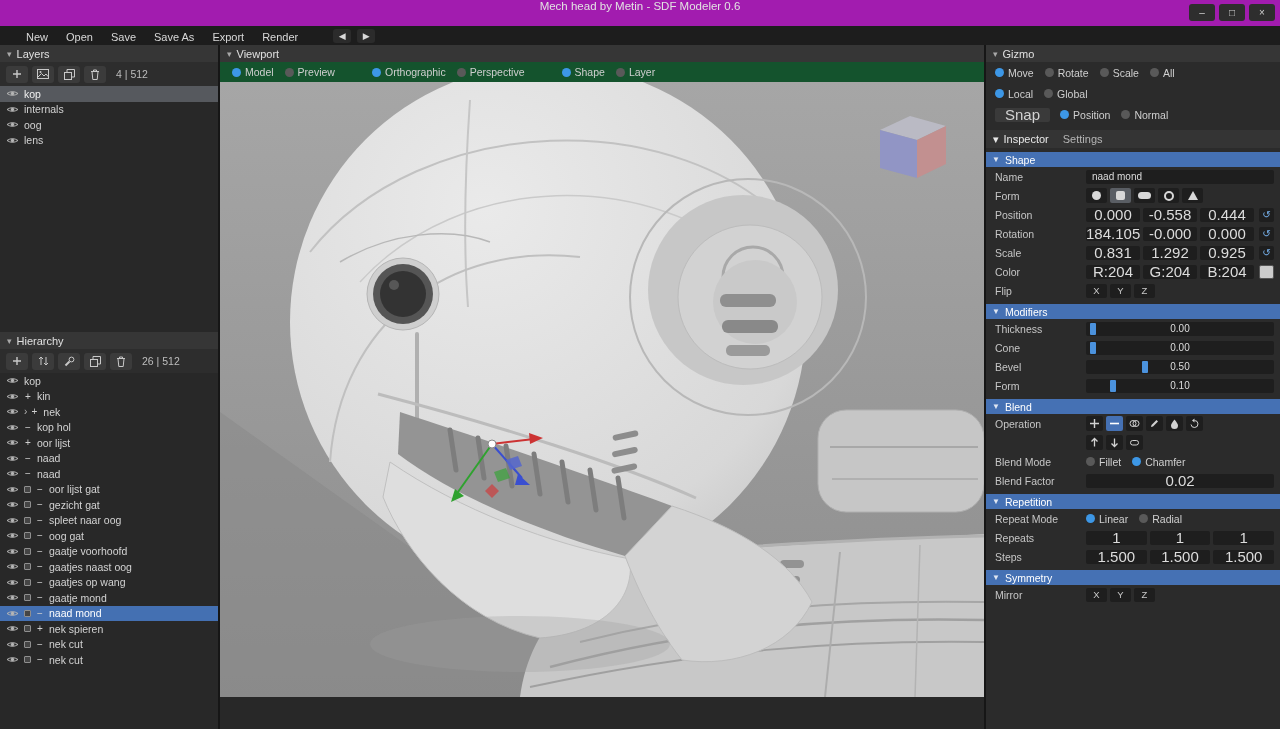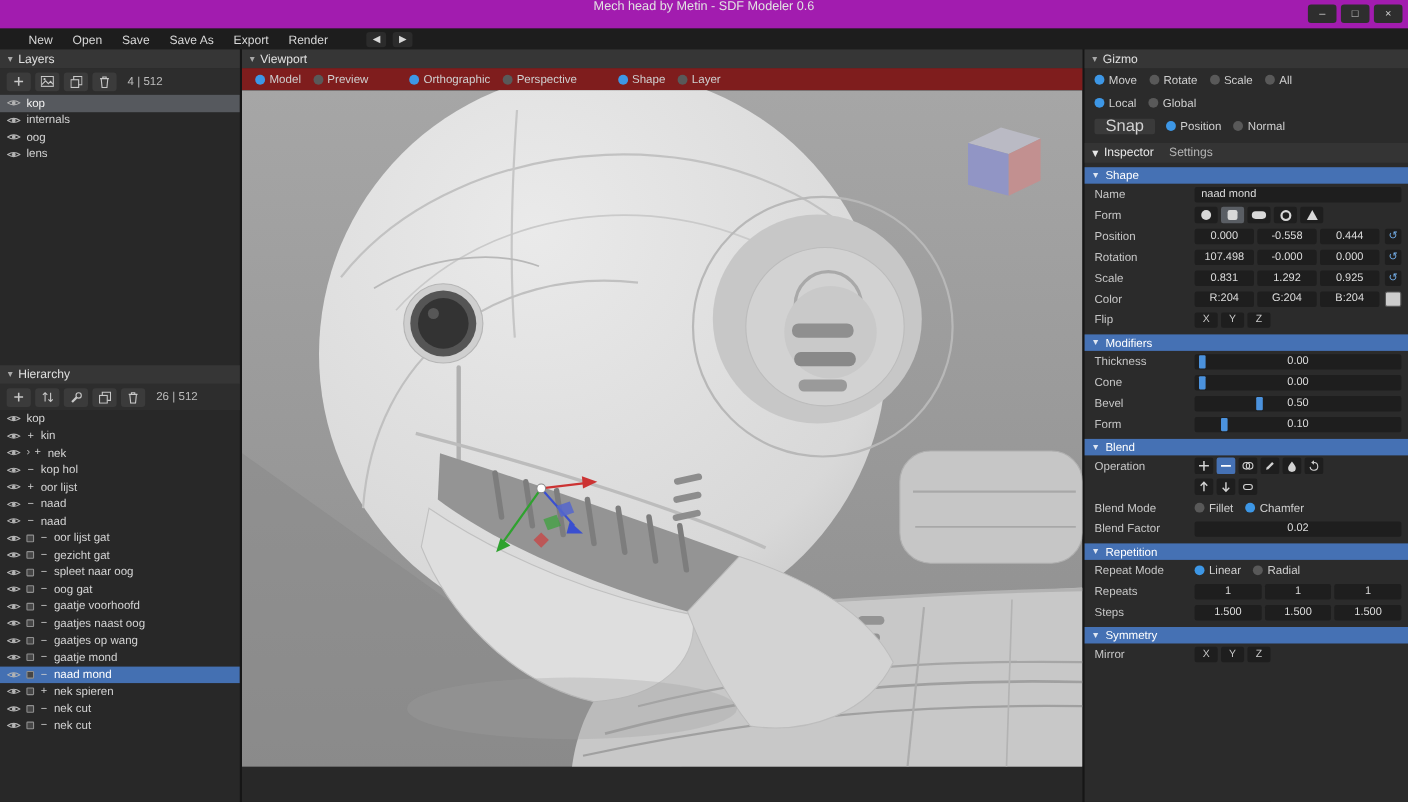--- a/index.html
+++ b/index.html
@@ -36,21 +36,21 @@
   .hop{width:8px;text-align:center;color:#d0d0d0;font-size:10px;flex:none;}
   .chev{color:#b5b5b5;font-size:10px;flex:none;margin-right:-2px;}
 
   
   .left{left:0;width:218px;}
   .layers-block{position:absolute;top:0;left:0;right:0;height:287px;}
   .hier-block{position:absolute;top:287px;left:0;right:0;bottom:0;}
 
   
   .center{left:220px;width:764px;}
-  .vtoolbar{height:20px;background:#7f1d1d;display:flex;align-items:center;padding-left:12px;}
+  .vtoolbar{height:20px;background:#14532d;display:flex;align-items:center;padding-left:12px;}
   .vgroup{display:flex;margin-right:26px;}
   .canvas{position:absolute;top:37px;left:0;right:0;bottom:31px;}
   .canvas svg{display:block;}
   .statusbar{position:absolute;left:0;right:0;bottom:0;height:31px;background:#2a2a2a;padding:6px 10px;font-size:11px;color:#c9c9c9;}
 
   
   .right{left:986px;width:294px;background:#2b2b2b;}
   .grow{display:flex;align-items:center;padding:0 9px;height:21px;}
   .grow:first-of-type{margin-top:7px;height:22px;}
   [data-radios]{display:flex;align-items:center;}
@@ -61,21 +61,21 @@
   .snapbtn{height:14px;padding:0 10px;background:#3a3a3a;border-radius:2px;font-size:15px;color:#d2d2d2;display:flex;align-items:center;margin-right:10px;}
   .tabstrip{display:flex;align-items:center;height:18px;background:#343434;margin-top:5px;padding-left:7px;gap:14px;}
   .tab{display:flex;align-items:center;gap:5px;font-size:11px;color:#b5b5b5;}
   .tab.active{color:#e8e8e8;}
   .section-header{height:15px;background:#4571b4;display:flex;align-items:center;gap:5px;padding-left:6px;margin-top:4px;}
   .section-header .tri{color:#dfe6f2;font-size:8px;}
   .section-header .stitle{font-size:10.5px;color:#ffffff;}
   .prow{display:flex;align-items:center;height:19px;padding:0 6px 0 9px;gap:5px;}
   .plabel{width:86px;flex:none;color:#c6c6c6;font-size:10.5px;white-space:nowrap;}
   .fields{flex:1;display:flex;gap:3px;}
-  .nfield{flex:1;height:14px;background:#1e1e1e;border-radius:2px;color:#dcdcdc;font-size:10px;display:flex;align-items:center;justify-content:center;}
+  .nfield{flex:1;height:14px;background:#1e1e1e;border-radius:2px;color:#dcdcdc;font-size:15px;display:flex;align-items:center;justify-content:center;}
   .nfield.wide{flex:1;}
   .name-field{flex:1;height:14px;background:#1e1e1e;border-radius:2px;color:#dcdcdc;font-size:10px;display:flex;align-items:center;padding-left:6px;}
   .reset{width:15px;height:14px;flex:none;background:#1e1e1e;border-radius:2px;color:#74aee8;font-size:10px;display:flex;align-items:center;justify-content:center;}
   .swatch{width:15px;height:14px;flex:none;border-radius:2px;border:1px solid #555;}
   .chips{flex:1;display:flex;gap:3px;}
   .chipbtn{min-width:21px;height:14px;background:#1e1e1e;border-radius:2px;color:#c9c9c9;font-size:9.5px;display:flex;align-items:center;justify-content:center;padding:0 4px;flex:none;}
   .formchip{width:21px;height:15px;background:#1e1e1e;border-radius:2px;display:flex;align-items:center;justify-content:center;flex:none;}
   .formchip.on{background:#5a5e64;}
   .shape-circle{width:9px;height:9px;border-radius:50%;background:#d8d8d8;}
   .shape-box{width:9px;height:9px;border-radius:2px;background:#d8d8d8;}
@@ -660,21 +660,21 @@
       <div class="fields">
           <div class="nfield">0.000</div>
           <div class="nfield">-0.558</div>
           <div class="nfield">0.444</div>
         </div>
       <div class="reset">↺</div>
     </div>
     <div class="prow">
       <span class="plabel">Rotation</span>
       <div class="fields">
-          <div class="nfield">107.498</div>
+          <div class="nfield">184.105</div>
           <div class="nfield">-0.000</div>
           <div class="nfield">0.000</div>
         </div>
       <div class="reset">↺</div>
     </div>
     <div class="prow">
       <span class="plabel">Scale</span>
       <div class="fields">
           <div class="nfield">0.831</div>
           <div class="nfield">1.292</div>

